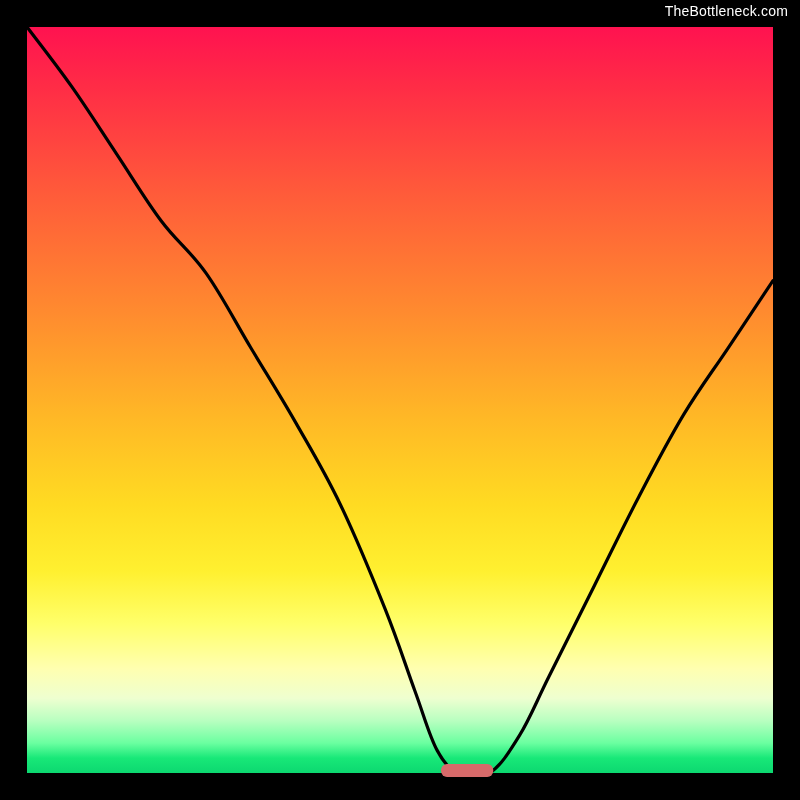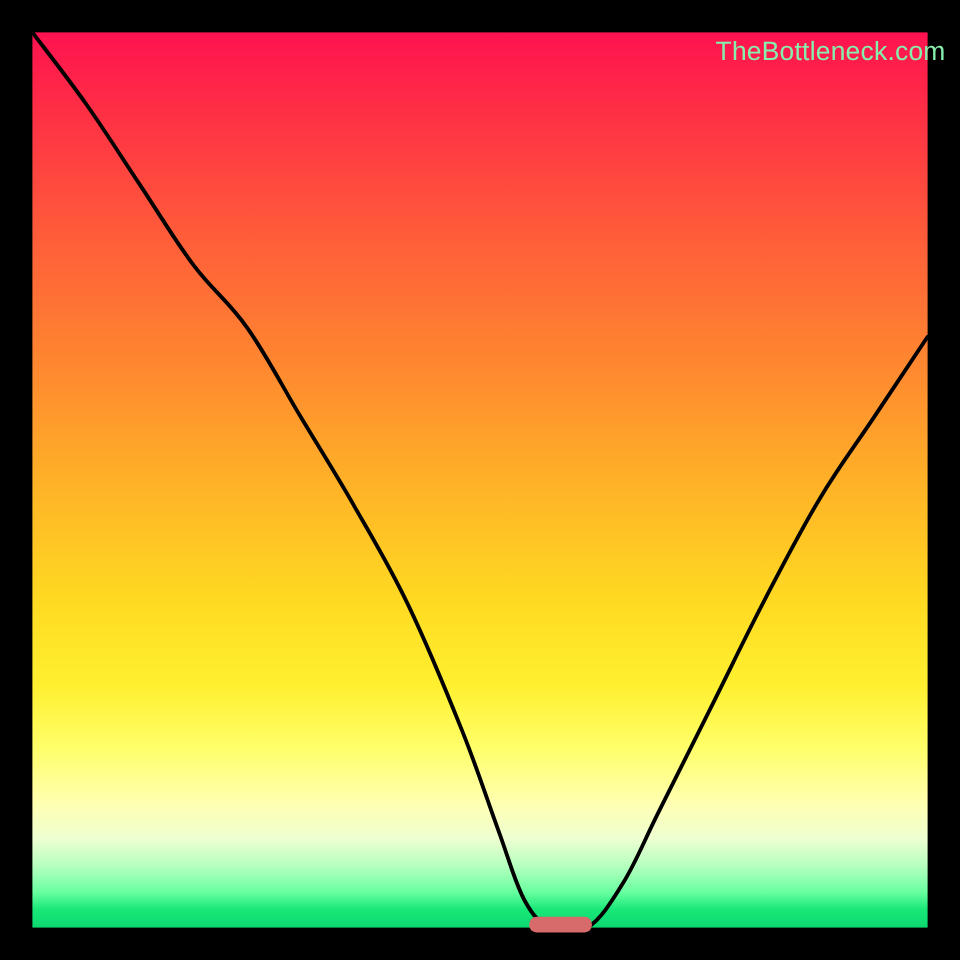--- a/index.html
+++ b/index.html
@@ -40,25 +40,24 @@
        #b8ffc0 93%,
        #6affa0 96%,
        #18e878 98%,
        #0cd870 100%
     );
   }
   .watermark {
     position: absolute;
     top: 3px;
     right: 12px;
-    color: #86efac;
-    font-size: 22px;
+    color: #ffffff;
+    font-size: 14px;
     letter-spacing: 0.2px;
     font-weight: 500;
-    margin-top: 27px;
   }
   svg.curve {
     position: absolute;
     left: 27px;
     top: 27px;
     width: 746px;
     height: 746px;
     overflow: visible;
   }
   .minmarker {

